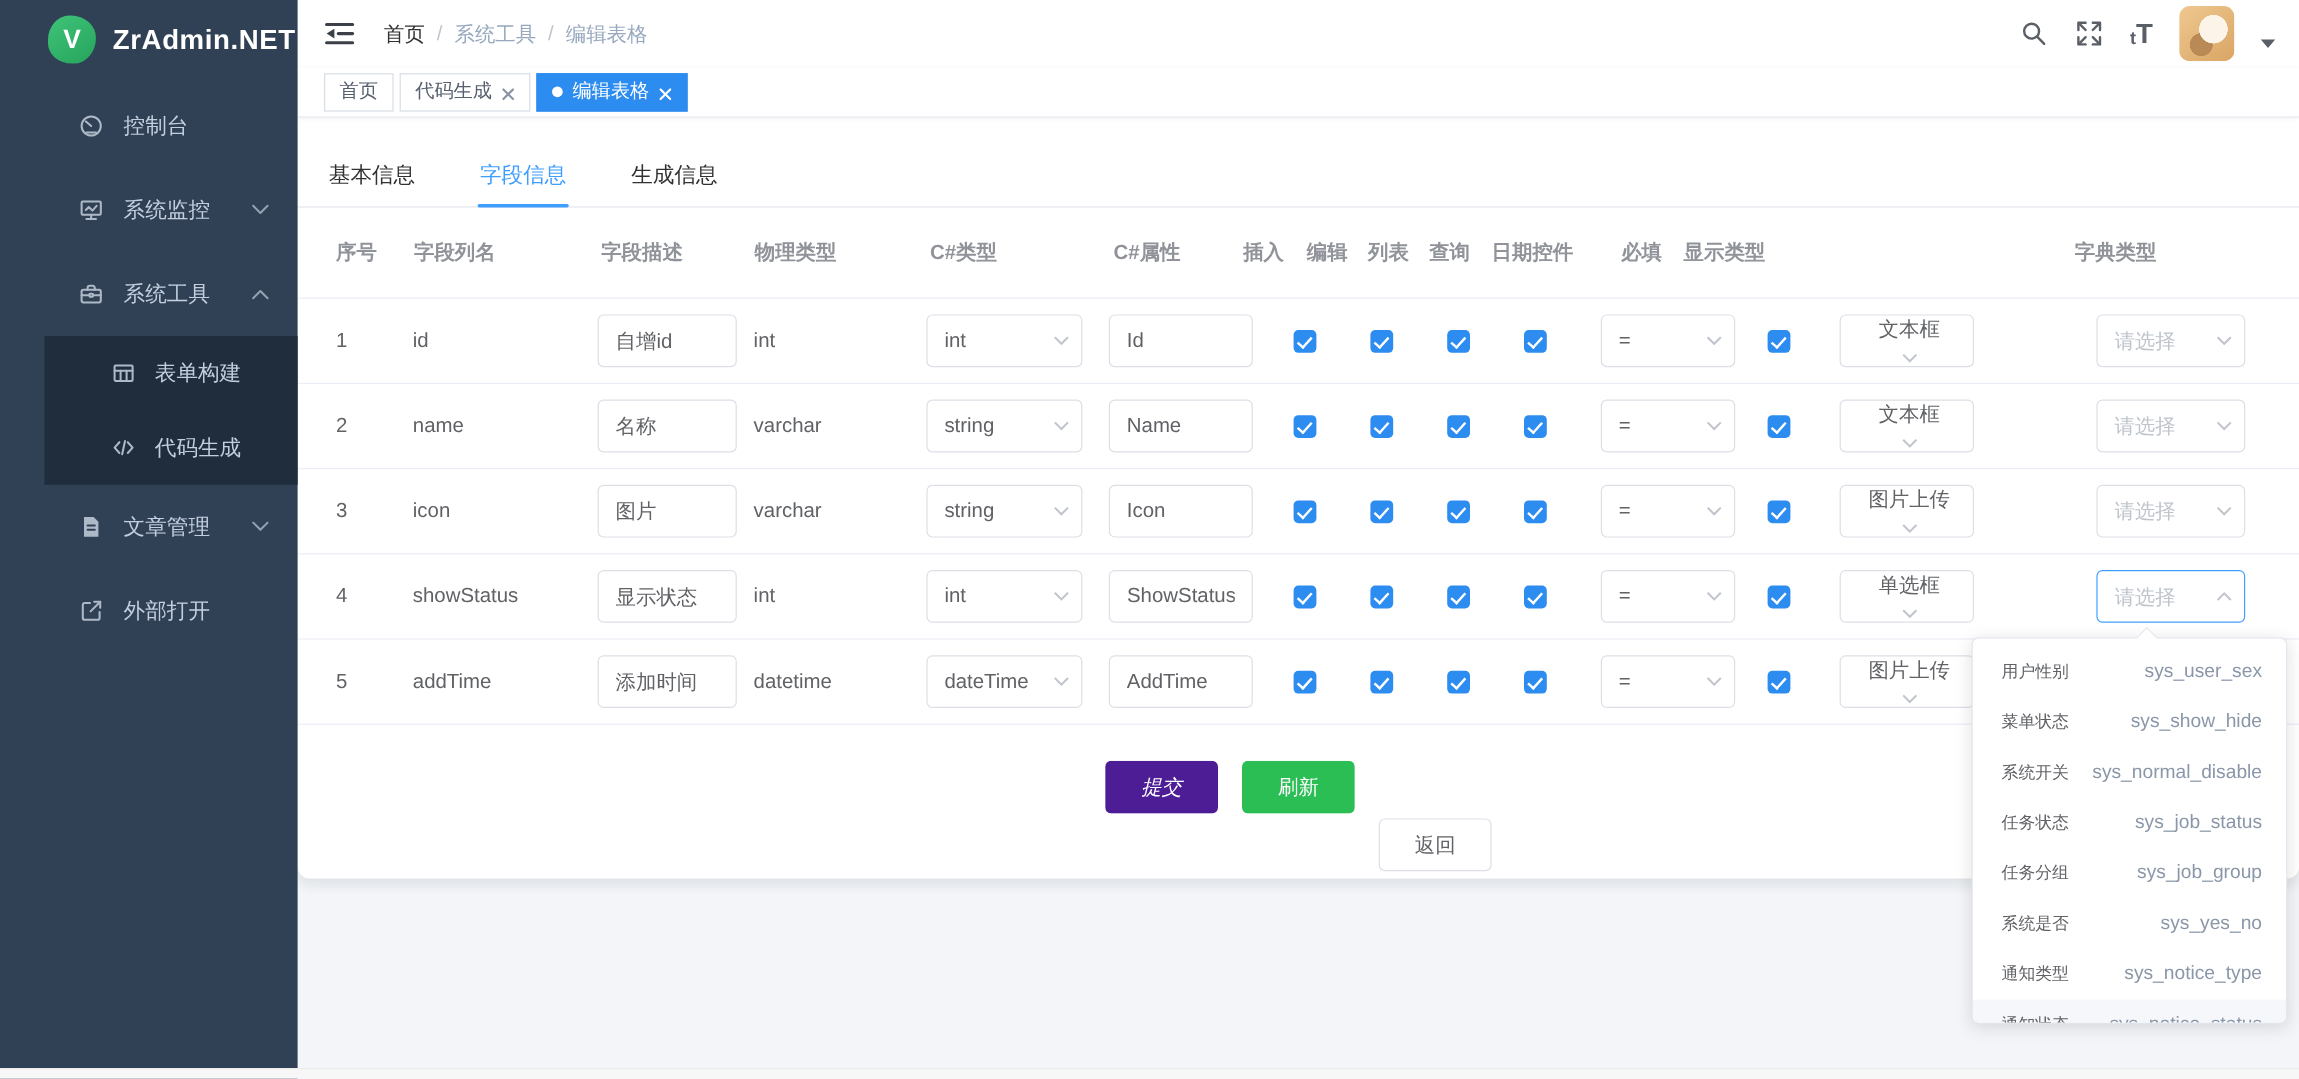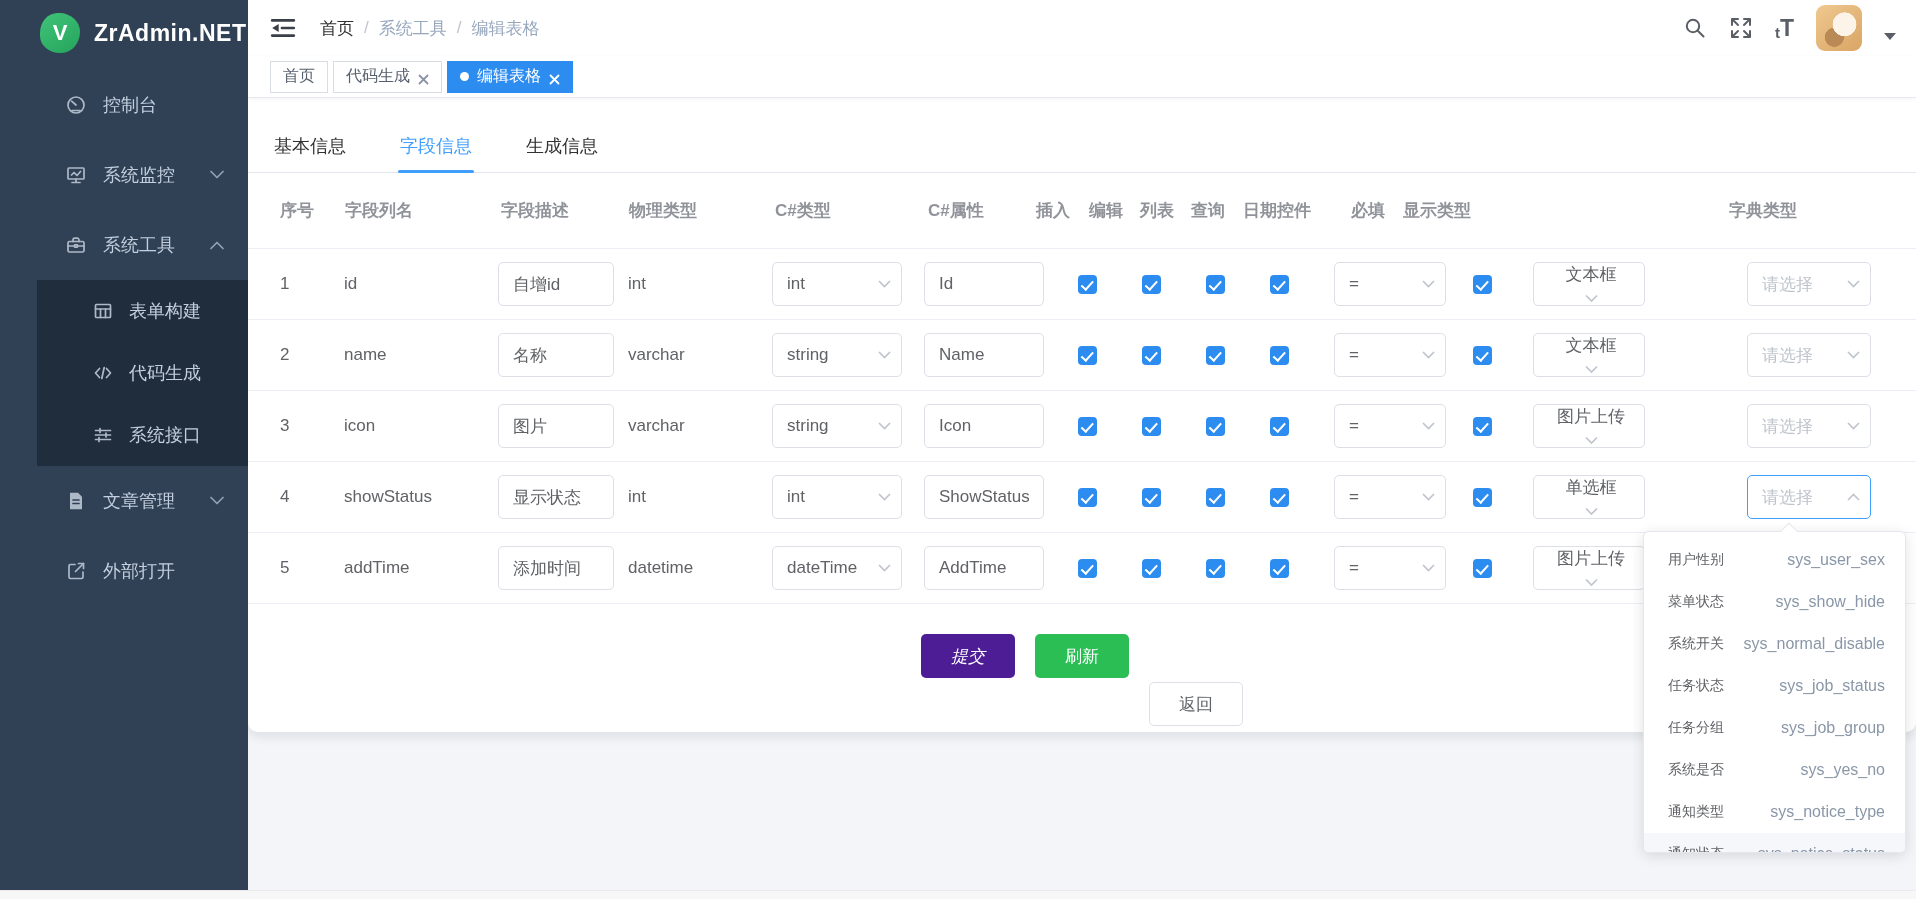--- a/index.html
+++ b/index.html
@@ -155,31 +155,20 @@
         <span>表单构建</span>
       </div>
       <div class="smi">
         <svg class="ic sic" viewBox="0 0 20 20">
           <polyline points="6.5,5.5 2.5,10 6.5,14.5"></polyline>
             <polyline points="13.5,5.5 17.5,10 13.5,14.5"></polyline>
             <line x1="11.2" y1="4.5" x2="8.8" y2="15.5"></line>
         </svg>
         <span>代码生成</span>
       </div>
-      <div class="smi">
-        <svg class="ic sic" viewBox="0 0 20 20">
-          <line x1="2.5" y1="5.5" x2="17.5" y2="5.5"></line>
-            <line x1="2.5" y1="10" x2="17.5" y2="10"></line>
-            <line x1="2.5" y1="14.5" x2="17.5" y2="14.5"></line>
-          <line x1="7" y1="3.5" x2="7" y2="7.5"></line>
-            <line x1="13" y1="8" x2="13" y2="12"></line>
-            <line x1="6" y1="12.5" x2="6" y2="16.5"></line>
-        </svg>
-        <span>系统接口</span>
-      </div>
     </div>
 
     <div class="mi">
       <svg class="ic sic" viewBox="0 0 22 22">
         <path d="M5 2.8h8l4 4v12.4H5z" fill="#aeb9c8" stroke="none"></path>
         <line x1="8" y1="10" x2="14" y2="10" style="stroke:#304156"></line>
           <line x1="8" y1="13.5" x2="14" y2="13.5" style="stroke:#304156"></line>
       </svg>
       <span class="lbl">文章管理</span>
       <svg class="chv-s sic" viewBox="0 0 14 9">

